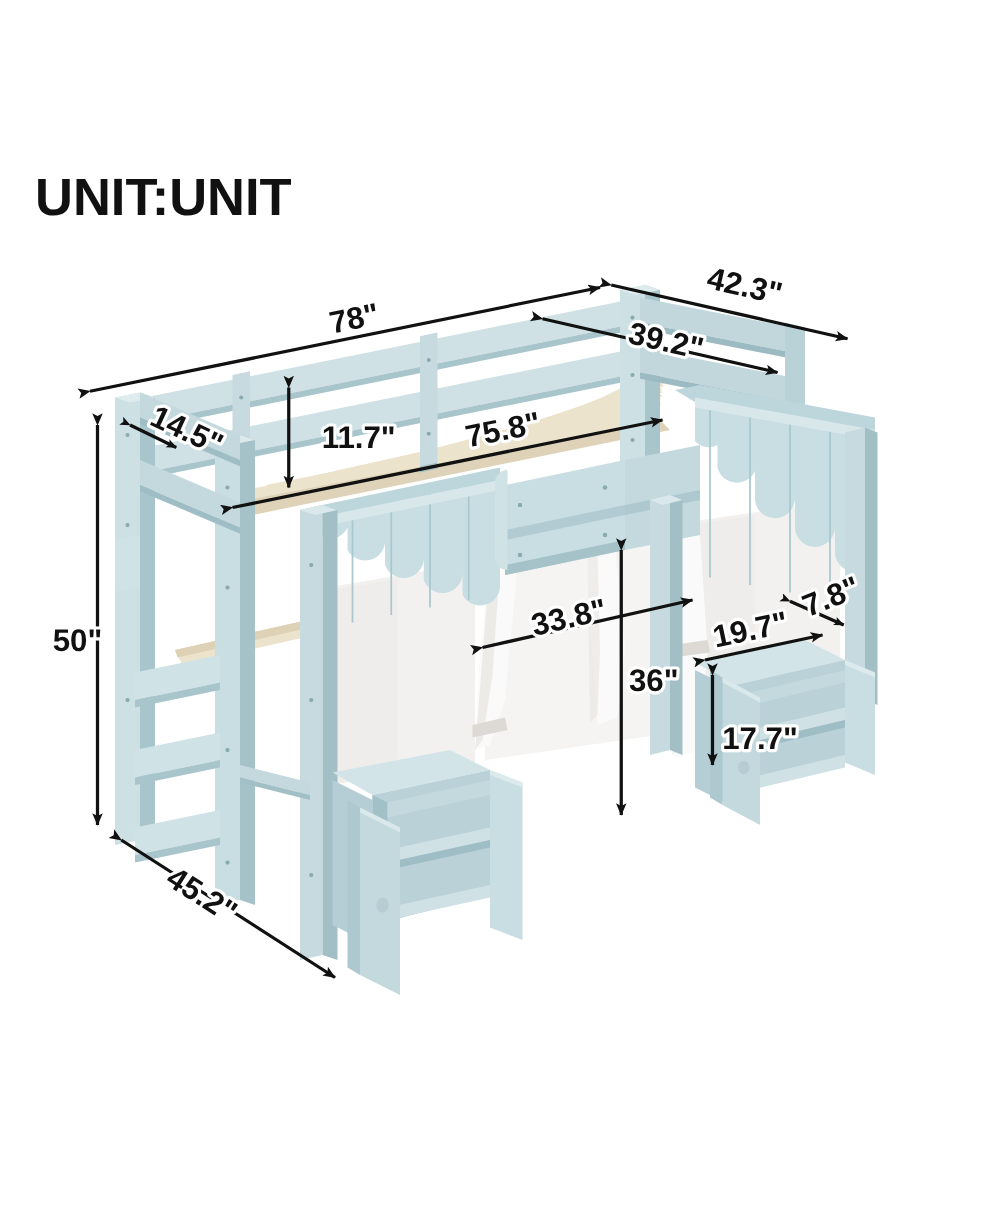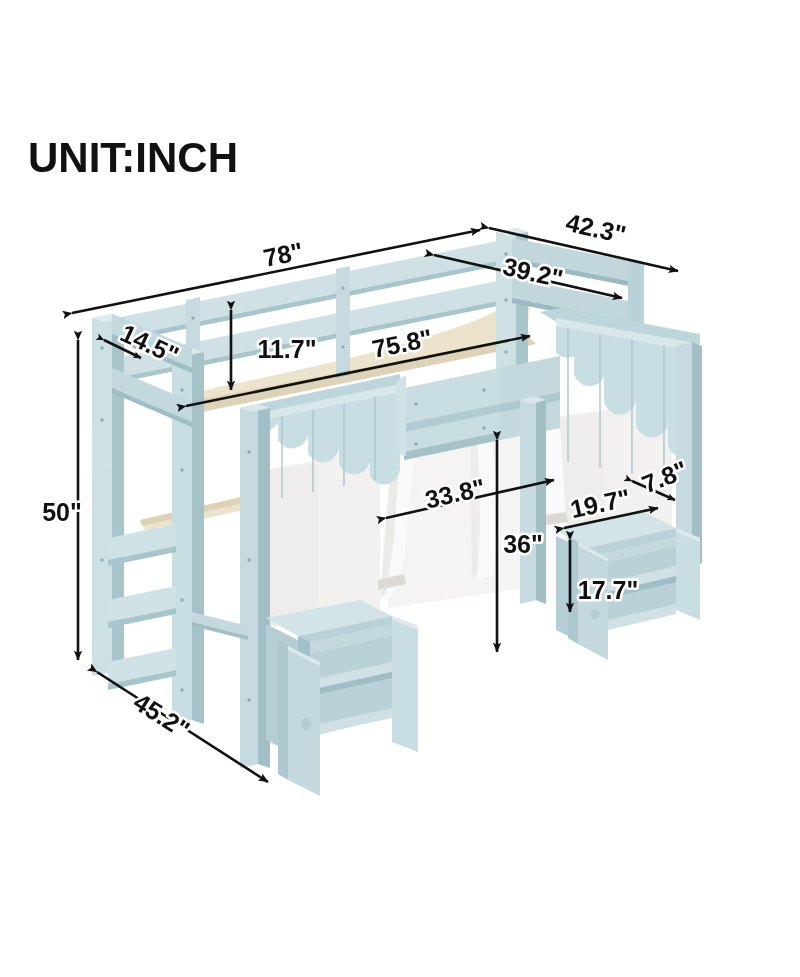--- a/index.html
+++ b/index.html
@@ -15,21 +15,21 @@
     font-family:"Liberation Sans",sans-serif;
     font-size:25px;font-weight:700;fill:#111;
     paint-order:stroke fill;stroke:#ffffff;stroke-width:5px;stroke-linejoin:round;
   }
 </style>
 </head>
 <body>
 
 <div id="stage">
 
-  <div id="title">UNIT:INCH</div>
+  <div id="title">UNIT:UNIT</div>
 
   <svg id="art" viewBox="0 0 800 977">
     <defs>
       <marker id="ah" markerWidth="11" markerHeight="11" refX="9.4" refY="4.2" orient="auto" markerUnits="userSpaceOnUse">
         <path d="M0,0 L10,4.2 L0,8.4 L2.2,4.2 Z" fill="#111"></path>
       </marker>
       <marker id="ahs" markerWidth="9" markerHeight="9" refX="7.8" refY="3.5" orient="auto" markerUnits="userSpaceOnUse">
         <path d="M0,0 L8.3,3.5 L0,7 L1.9,3.5 Z" fill="#111"></path>
       </marker>
     </defs>

